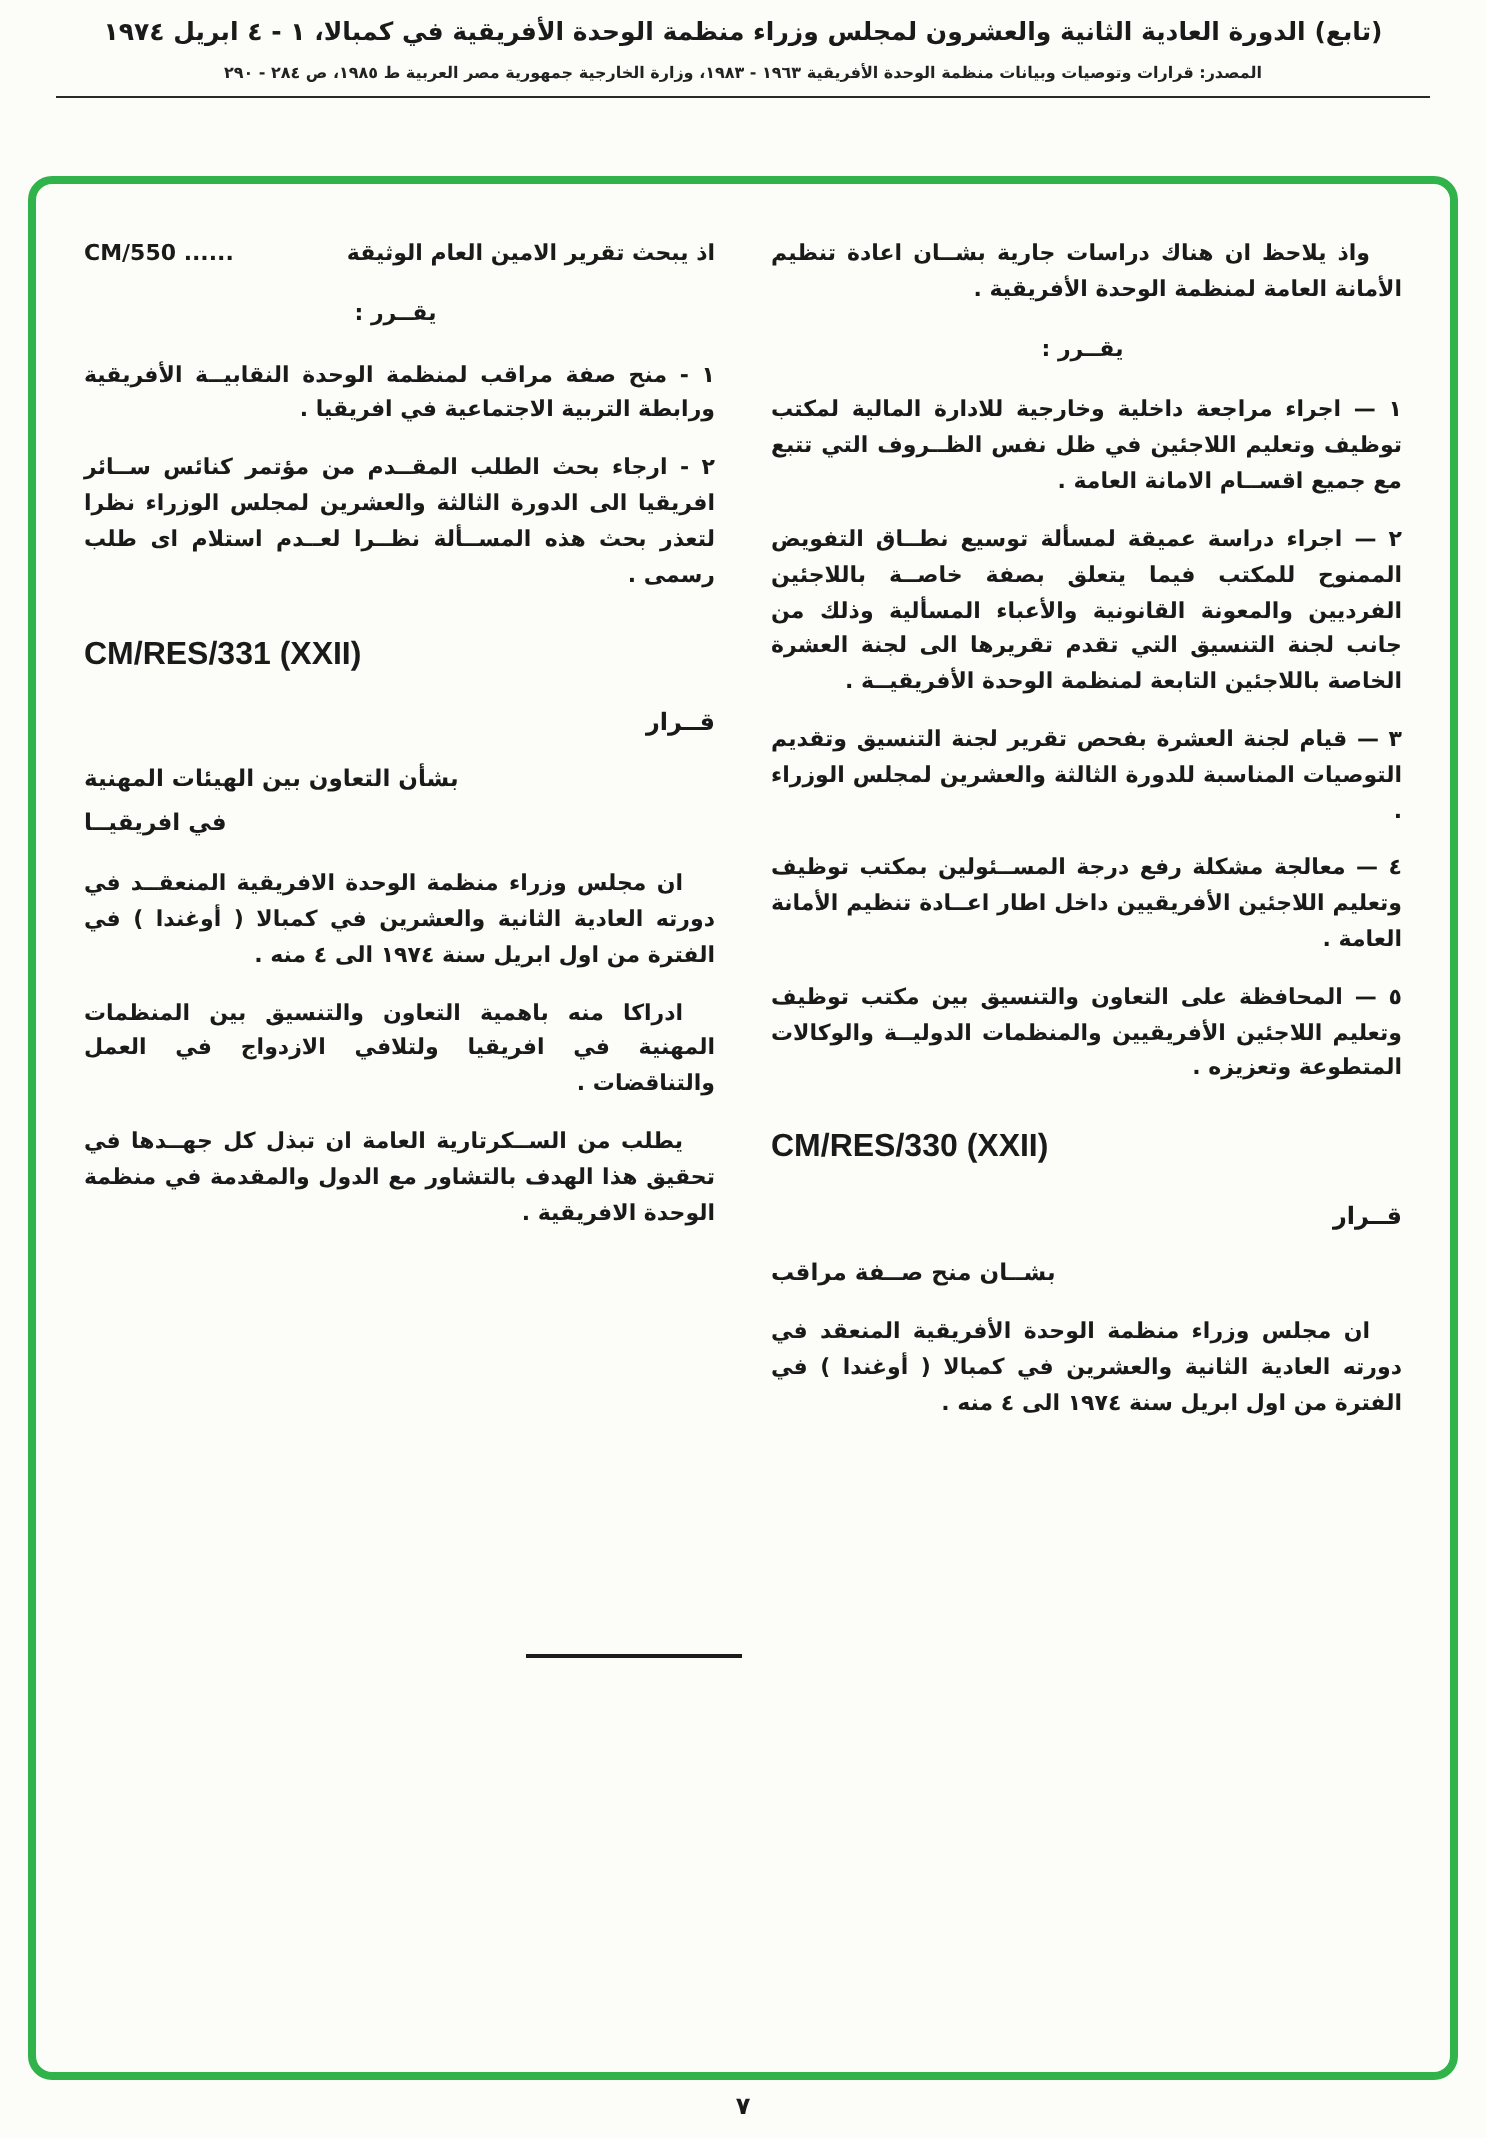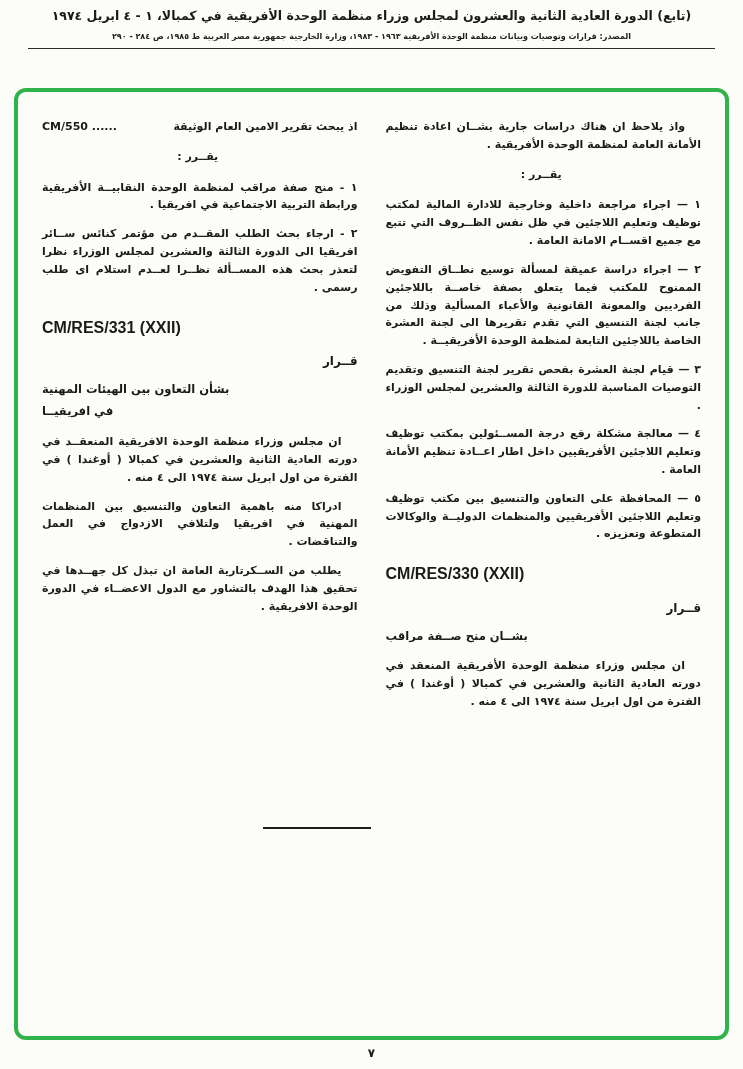--- a/index.html
+++ b/index.html
@@ -99,21 +99,21 @@
         </div>
         <p class="decides">يقــرر :</p>
         <p class="para">١ - منح صفة مراقب لمنظمة الوحدة النقابيــة الأفريقية ورابطة التربية الاجتماعية في افريقيا .</p>
         <p class="para">٢ - ارجاء بحث الطلب المقــدم من مؤتمر كنائس ســائر افريقيا الى الدورة الثالثة والعشرين لمجلس الوزراء نظرا لتعذر بحث هذه المســألة نظــرا لعــدم استلام اى طلب رسمى .</p>
         <p class="doc-ref">CM/RES/331 (XXII)</p>
         <p class="res-title">قــرار</p>
         <p class="res-subtitle">بشأن التعاون بين الهيئات المهنية</p>
         <p class="res-subtitle last">في افريقيــا</p>
         <p class="para indent">ان مجلس وزراء منظمة الوحدة الافريقية المنعقــد في دورته العادية الثانية والعشرين في كمبالا ( أوغندا ) في الفترة من اول ابريل سنة ١٩٧٤ الى ٤ منه .</p>
         <p class="para indent">ادراكا منه باهمية التعاون والتنسيق بين المنظمات المهنية في افريقيا ولتلافي الازدواج في العمل والتناقضات .</p>
-        <p class="para indent">يطلب من الســكرتارية العامة ان تبذل كل جهــدها في تحقيق هذا الهدف بالتشاور مع الدول الاعضــاء في الدورة الوحدة الافريقية .</p>
+        <p class="para indent">يطلب من الســكرتارية العامة ان تبذل كل جهــدها في تحقيق هذا الهدف بالتشاور مع الدول والمقدمة في منظمة الوحدة الافريقية .</p>
       </section>
 
     </div>
 
     <div class="mid-rule"></div>
   </div>
 
   <footer class="page-footer">
     <span class="page-num">٧</span>
   </footer>

